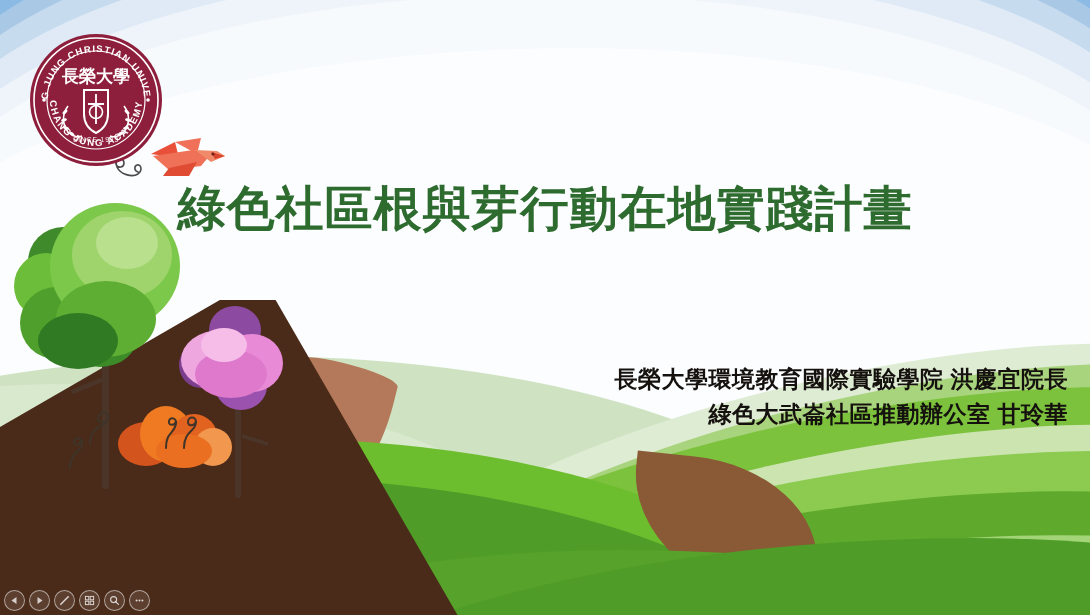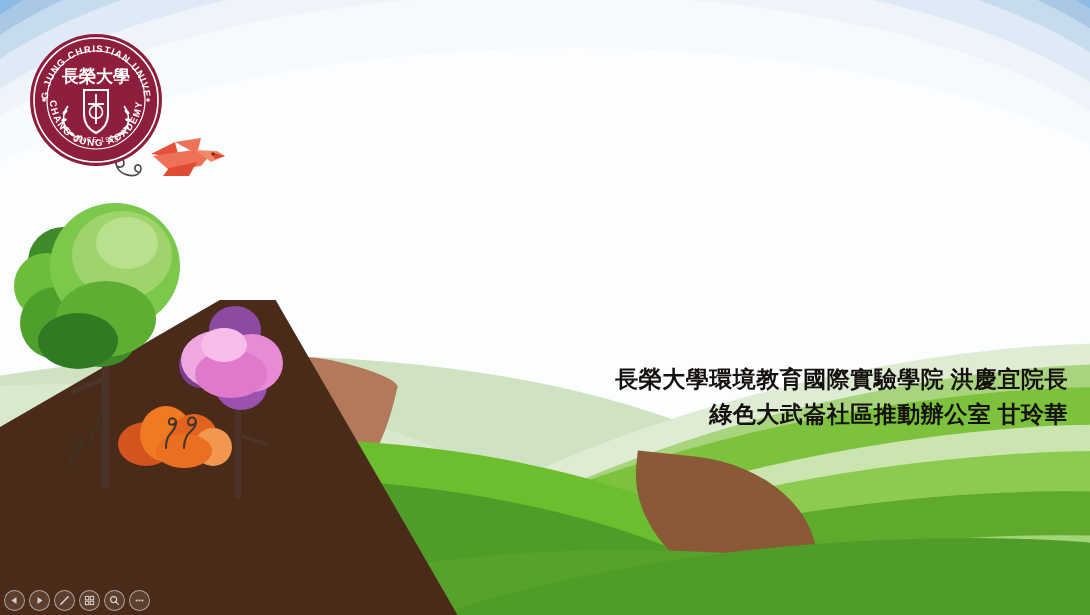--- a/index.html
+++ b/index.html
@@ -240,21 +240,20 @@
     right: 22px;
     top: 362px;
     text-align: right;
   }
   .credit-line {
     font-size: 23px;
     font-weight: 700;
     color: #15110e;
     line-height: 35px;
     letter-spacing: .5px;
-    font-family: Liberation Serif, serif;
   }
 
   
   #toolbar {
     position: absolute;
     left: 2px;
     bottom: 2px;
     display: flex;
     align-items: center;
     gap: 4px;
@@ -426,20 +425,21 @@
         <ellipse cx="98" cy="96" rx="3" ry="1.5" transform="rotate(-15 98 96)"></ellipse>
         <ellipse cx="92" cy="102" rx="3" ry="1.5" transform="rotate(-40 92 102)"></ellipse>
       </g>
 
       <text x="68" y="110" font-family="'Liberation Sans',sans-serif" font-size="6.5" fill="#ffffff" text-anchor="middle" letter-spacing="1">SINCE 1993</text>
     </svg>
   </div>
 
 
   <div id="title-block">
+    <div class="title-line">綠色社區根與芽行動在地實踐計畫</div>
   </div>
 
   <div id="credits">
     <div class="credit-line">長榮大學環境教育國際實驗學院 洪慶宜院長</div>
     <div class="credit-line">綠色大武崙社區推動辦公室 甘玲華</div>
   </div>
 
   <div id="toolbar">
 
     <div class="tb-btn" title="Previous">

